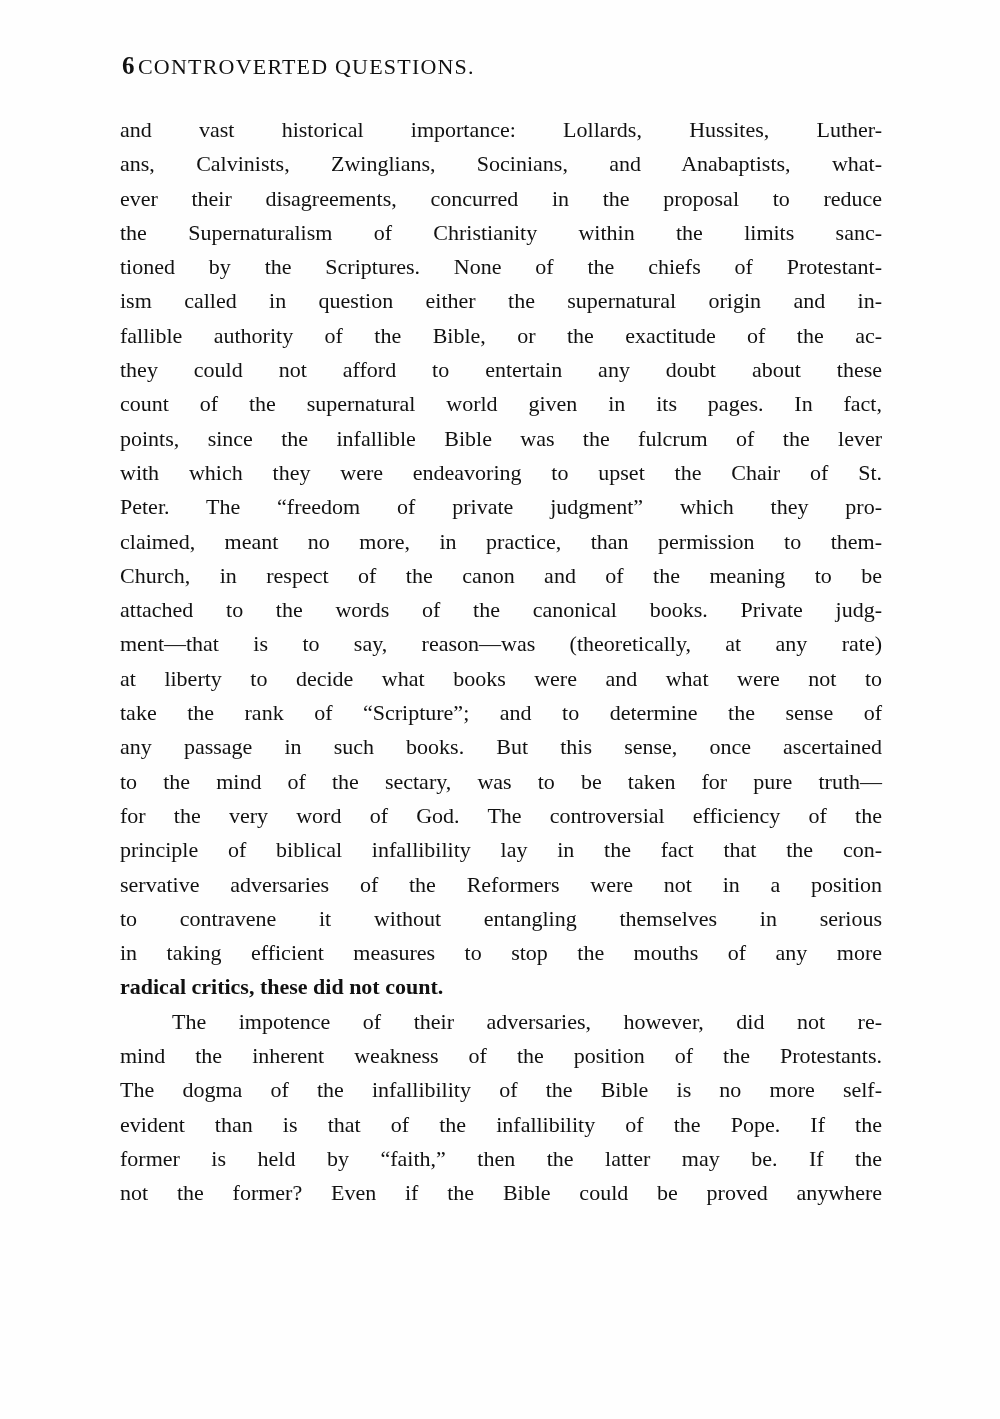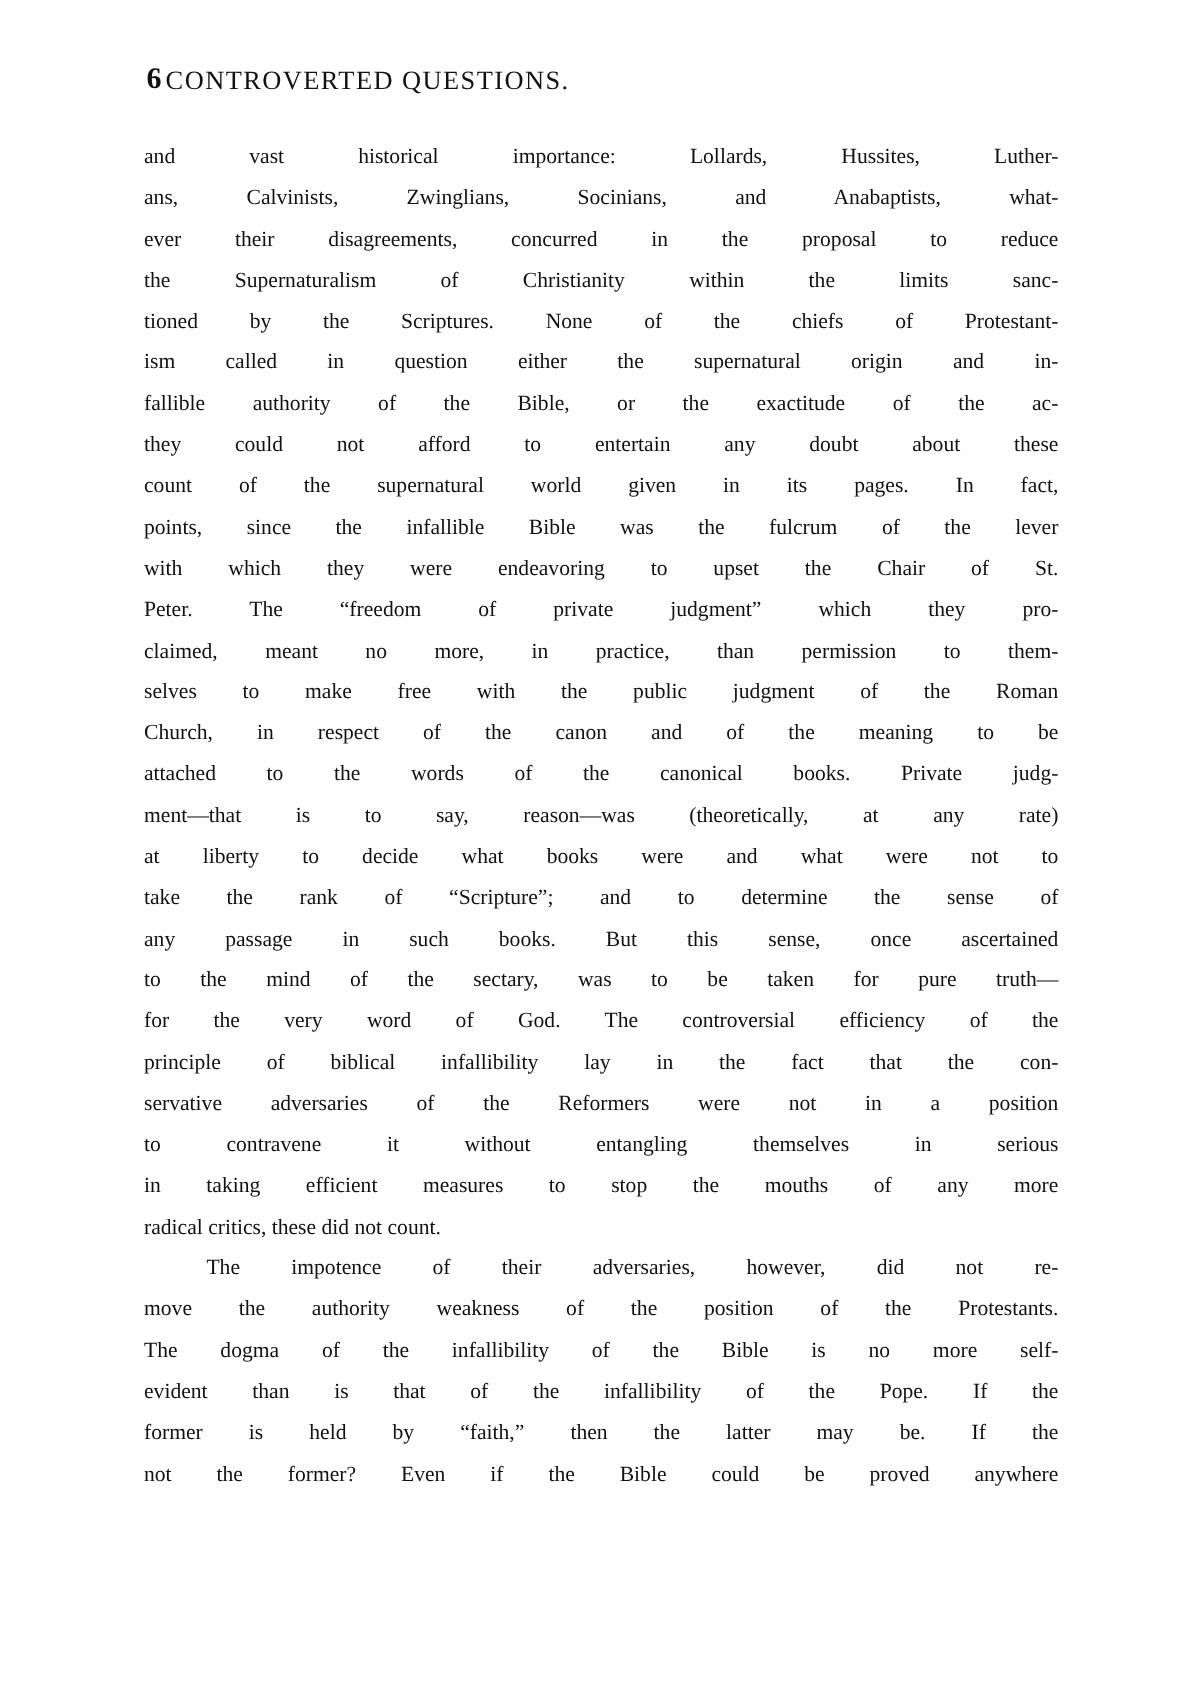--- a/index.html
+++ b/index.html
@@ -23,27 +23,27 @@
       position: absolute; left: 0; right: 0; top: 4px;
       text-align: left; font-size: 22px; letter-spacing: 1.2px;
       padding-left: 18px;
     }
     .body-text {
       position: absolute; top: 113px; left: 120px; width: 762px;
     }
     .line {
       display: block;
       height: 34.3px; line-height: 34.3px;
-      font-size: 18px;
+      font-size: 22px;
       text-align: justify;
       text-align-last: justify;
       white-space: nowrap;
       overflow: visible;
     }
-    .line.last { text-align-last: left; }
+    .line.last { text-align-last: left; font-weight: bold; }
     .line.indent { padding-left: 52px; }
   </style>
 </head>
 <body>
 
 <div class="page">
   <div class="running-head">
     <span class="page-number">6</span>
     <div class="head-title">CONTROVERTED QUESTIONS.</div>
   </div>
@@ -56,37 +56,36 @@
       <span class="line">the Supernaturalism of Christianity within the limits sanc-</span>
       <span class="line">tioned by the Scriptures. None of the chiefs of Protestant-</span>
       <span class="line">ism called in question either the supernatural origin and in-</span>
       <span class="line">fallible authority of the Bible, or the exactitude of the ac-</span>
       <span class="line">they could not afford to entertain any doubt about these</span>
       <span class="line">count of the supernatural world given in its pages. In fact,</span>
       <span class="line">points, since the infallible Bible was the fulcrum of the lever</span>
       <span class="line">with which they were endeavoring to upset the Chair of St.</span>
       <span class="line">Peter. The “freedom of private judgment” which they pro-</span>
       <span class="line">claimed, meant no more, in practice, than permission to them-</span>
-      <span class="line">selves to make free with the public judgment of the Roman</span>
       <span class="line">Church, in respect of the canon and of the meaning to be</span>
       <span class="line">attached to the words of the canonical books. Private judg-</span>
       <span class="line">ment—that is to say, reason—was (theoretically, at any rate)</span>
       <span class="line">at liberty to decide what books were and what were not to</span>
       <span class="line">take the rank of “Scripture”; and to determine the sense of</span>
       <span class="line">any passage in such books. But this sense, once ascertained</span>
       <span class="line">to the mind of the sectary, was to be taken for pure truth—</span>
       <span class="line">for the very word of God. The controversial efficiency of the</span>
       <span class="line">principle of biblical infallibility lay in the fact that the con-</span>
       <span class="line">servative adversaries of the Reformers were not in a position</span>
       <span class="line">to contravene it without entangling themselves in serious</span>
       <span class="line">in taking efficient measures to stop the mouths of any more</span>
       <span class="line last">radical critics, these did not count.</span>
     </div>
     <div>
       <span class="line indent">The impotence of their adversaries, however, did not re-</span>
-      <span class="line">move the authority weakness of the position of the Protestants.</span>
+      <span class="line">mind the inherent weakness of the position of the Protestants.</span>
       <span class="line">The dogma of the infallibility of the Bible is no more self-</span>
       <span class="line">evident than is that of the infallibility of the Pope. If the</span>
       <span class="line">former is held by “faith,” then the latter may be. If the</span>
       <span class="line">not the former? Even if the Bible could be proved anywhere</span>
     </div>
   </div>
 </div>
 
 </body></html>

